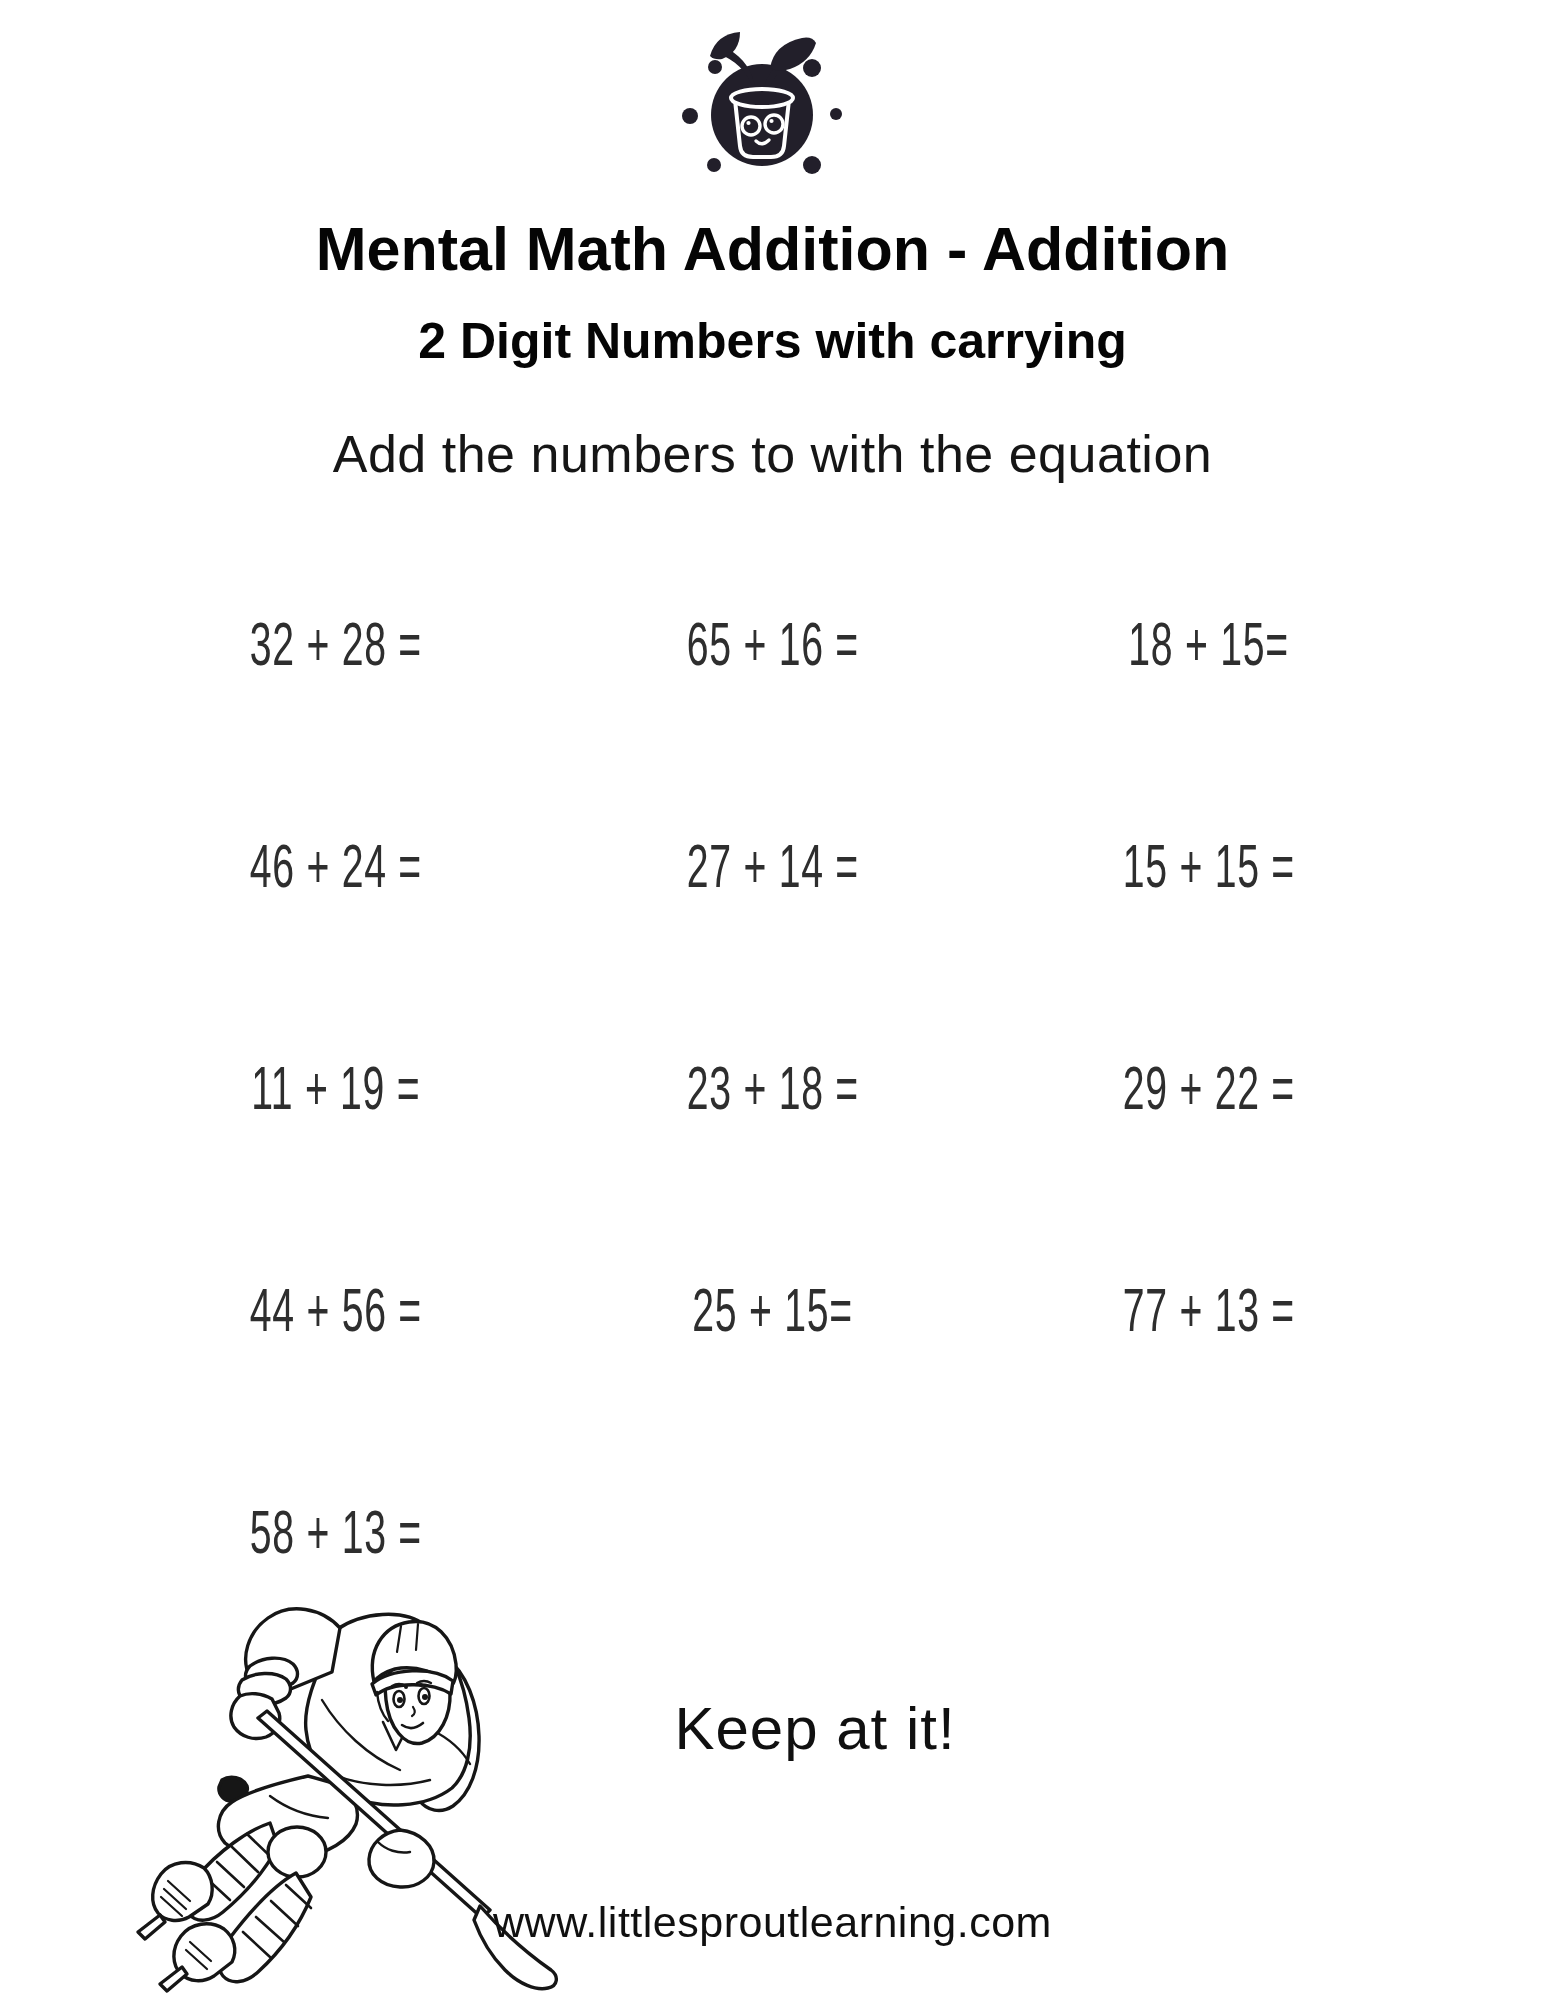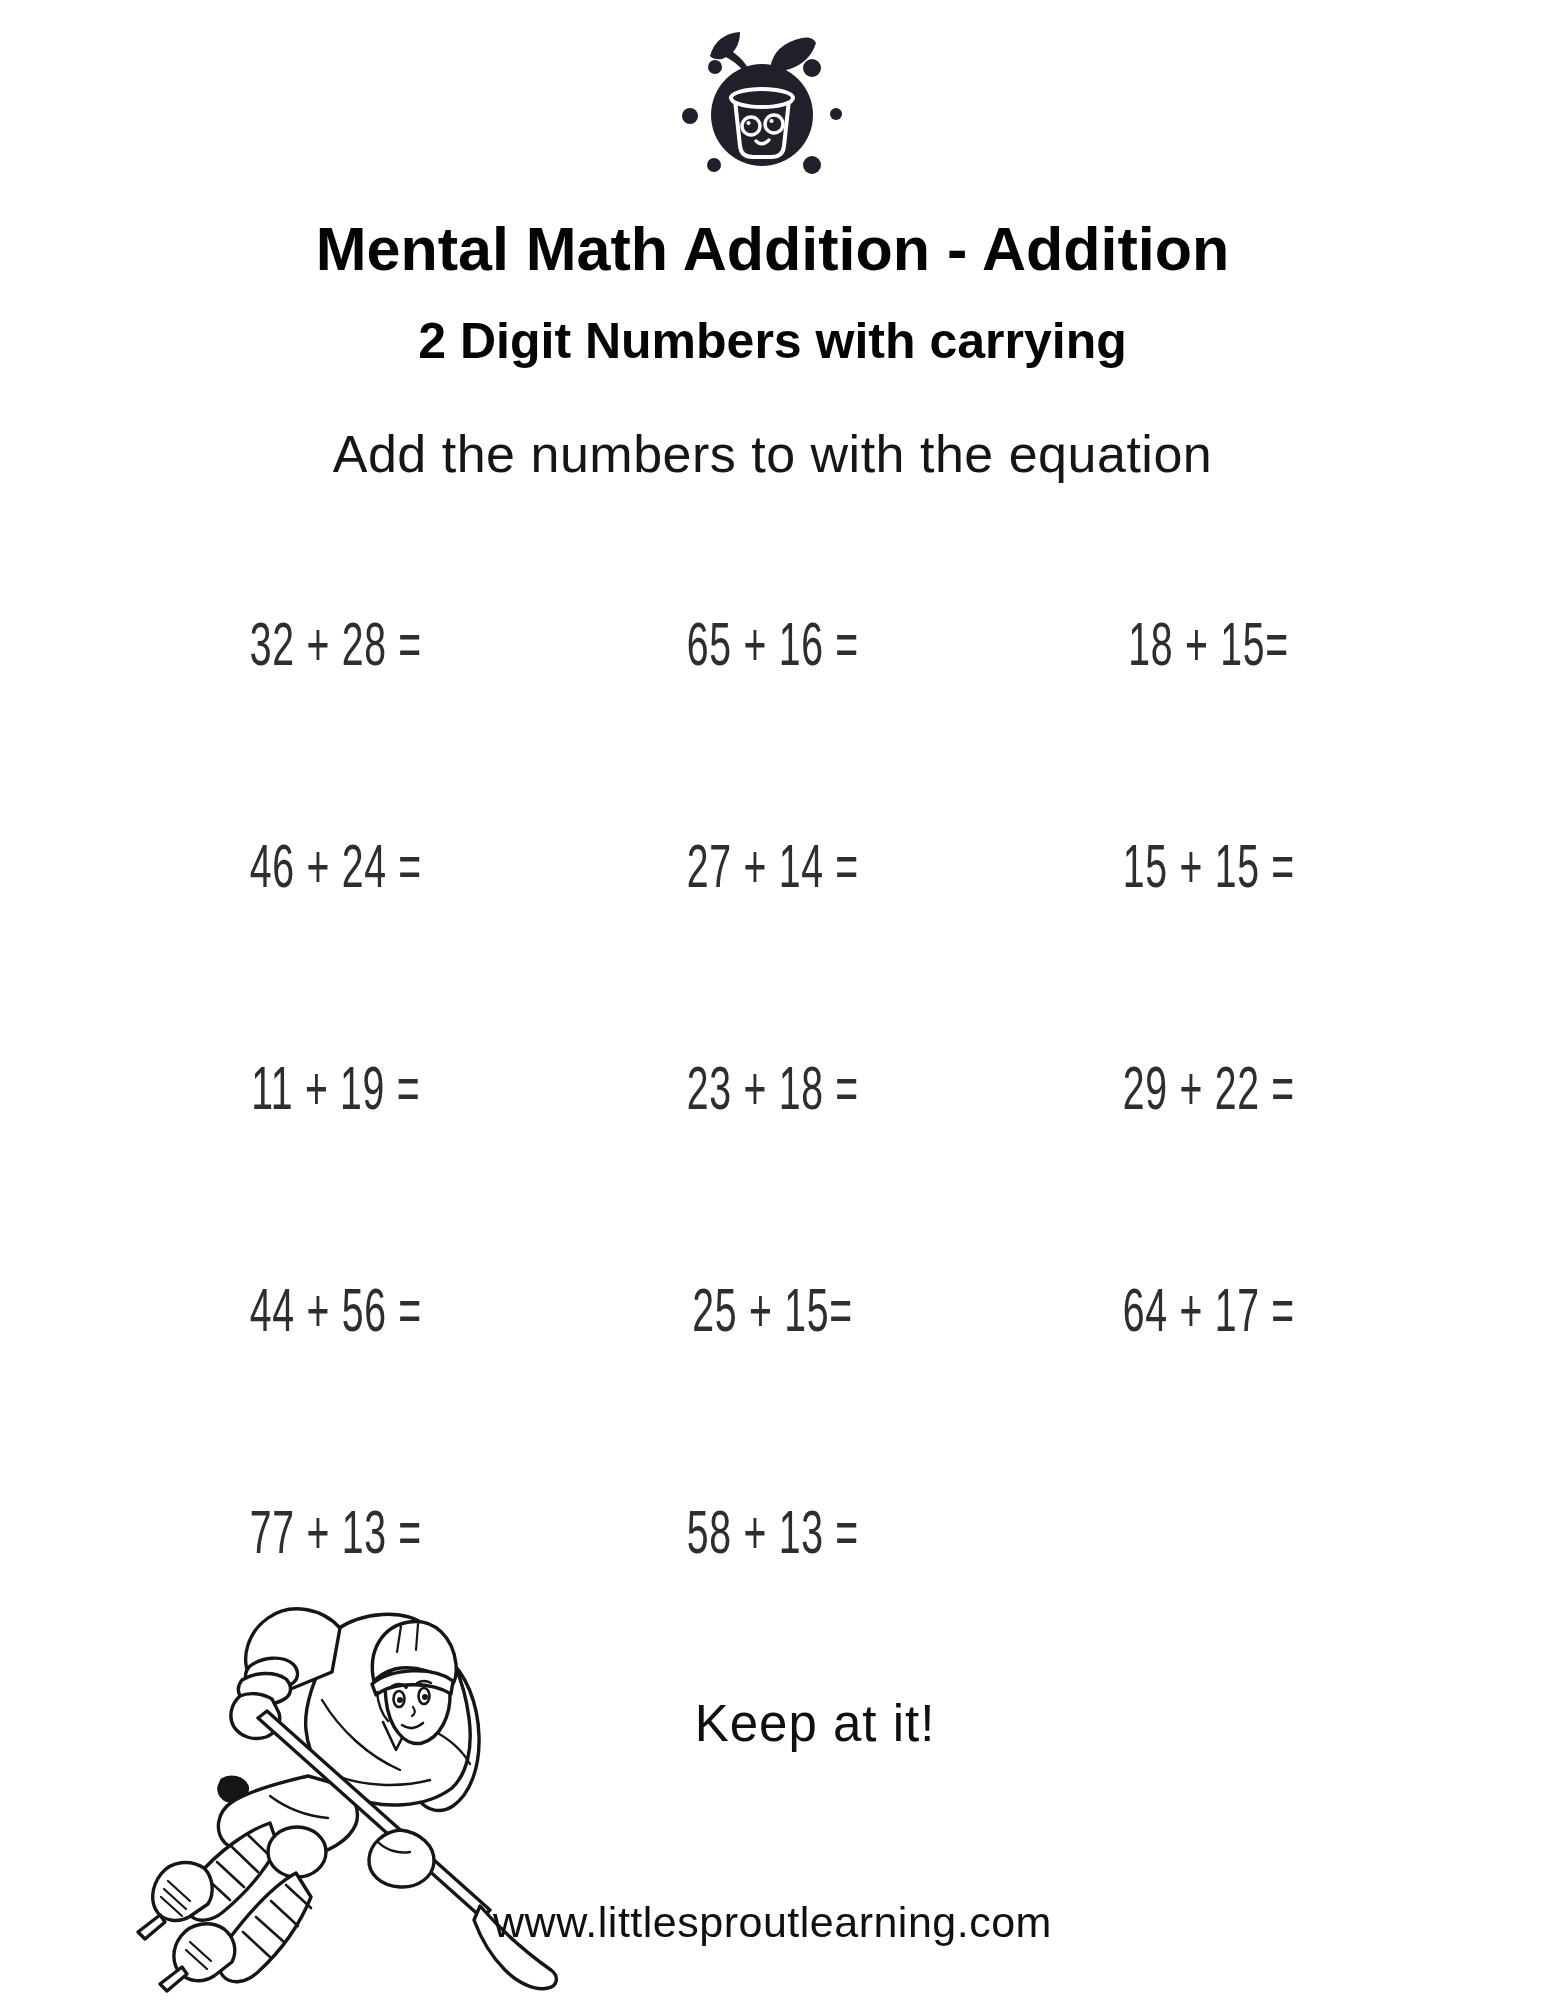--- a/index.html
+++ b/index.html
@@ -25,21 +25,21 @@
     display:grid;grid-template-columns:1fr 1fr 1fr;grid-auto-rows:222px;
   }
   .problem-cell{display:flex;align-items:center;justify-content:center;}
   .problem-text{
     font-size:56px;font-weight:400;color:#2e2e2e;letter-spacing:1px;
     transform:scale(0.70,1.10);white-space:nowrap;
   }
   .player-wrap{position:absolute;left:100px;top:1580px;width:480px;height:420px;}
   .keep-text{
     position:absolute;left:540px;top:1694px;width:550px;text-align:center;
-    font-size:51px;font-weight:400;color:#101010;letter-spacing:1px;
+    font-size:60px;font-weight:400;color:#101010;letter-spacing:1px;
   }
   .website{
     position:absolute;top:1898px;left:0;width:100%;text-align:center;
     font-size:43px;font-weight:400;color:#101010;letter-spacing:0.5px;
   }
 </style>
 </head>
 <body>
 
 <div class="logo-wrap">
@@ -103,23 +103,20 @@
   <div class="problem-cell">
       <span class="problem-text">29 + 22 =</span>
     </div>
   <div class="problem-cell">
       <span class="problem-text">44 + 56 =</span>
     </div>
   <div class="problem-cell">
       <span class="problem-text">25 + 15=</span>
     </div>
   <div class="problem-cell">
-      <span class="problem-text">64 + 17 =</span>
-    </div>
-  <div class="problem-cell">
       <span class="problem-text">77 + 13 =</span>
     </div>
   <div class="problem-cell">
       <span class="problem-text">58 + 13 =</span>
     </div>
 </div>
 
 <div class="player-wrap">
   <svg viewBox="0 0 480 420" width="480" height="420" aria-hidden="true">
     <g fill="#ffffff" stroke="#161616" stroke-width="3.4" stroke-linecap="round" stroke-linejoin="round">

